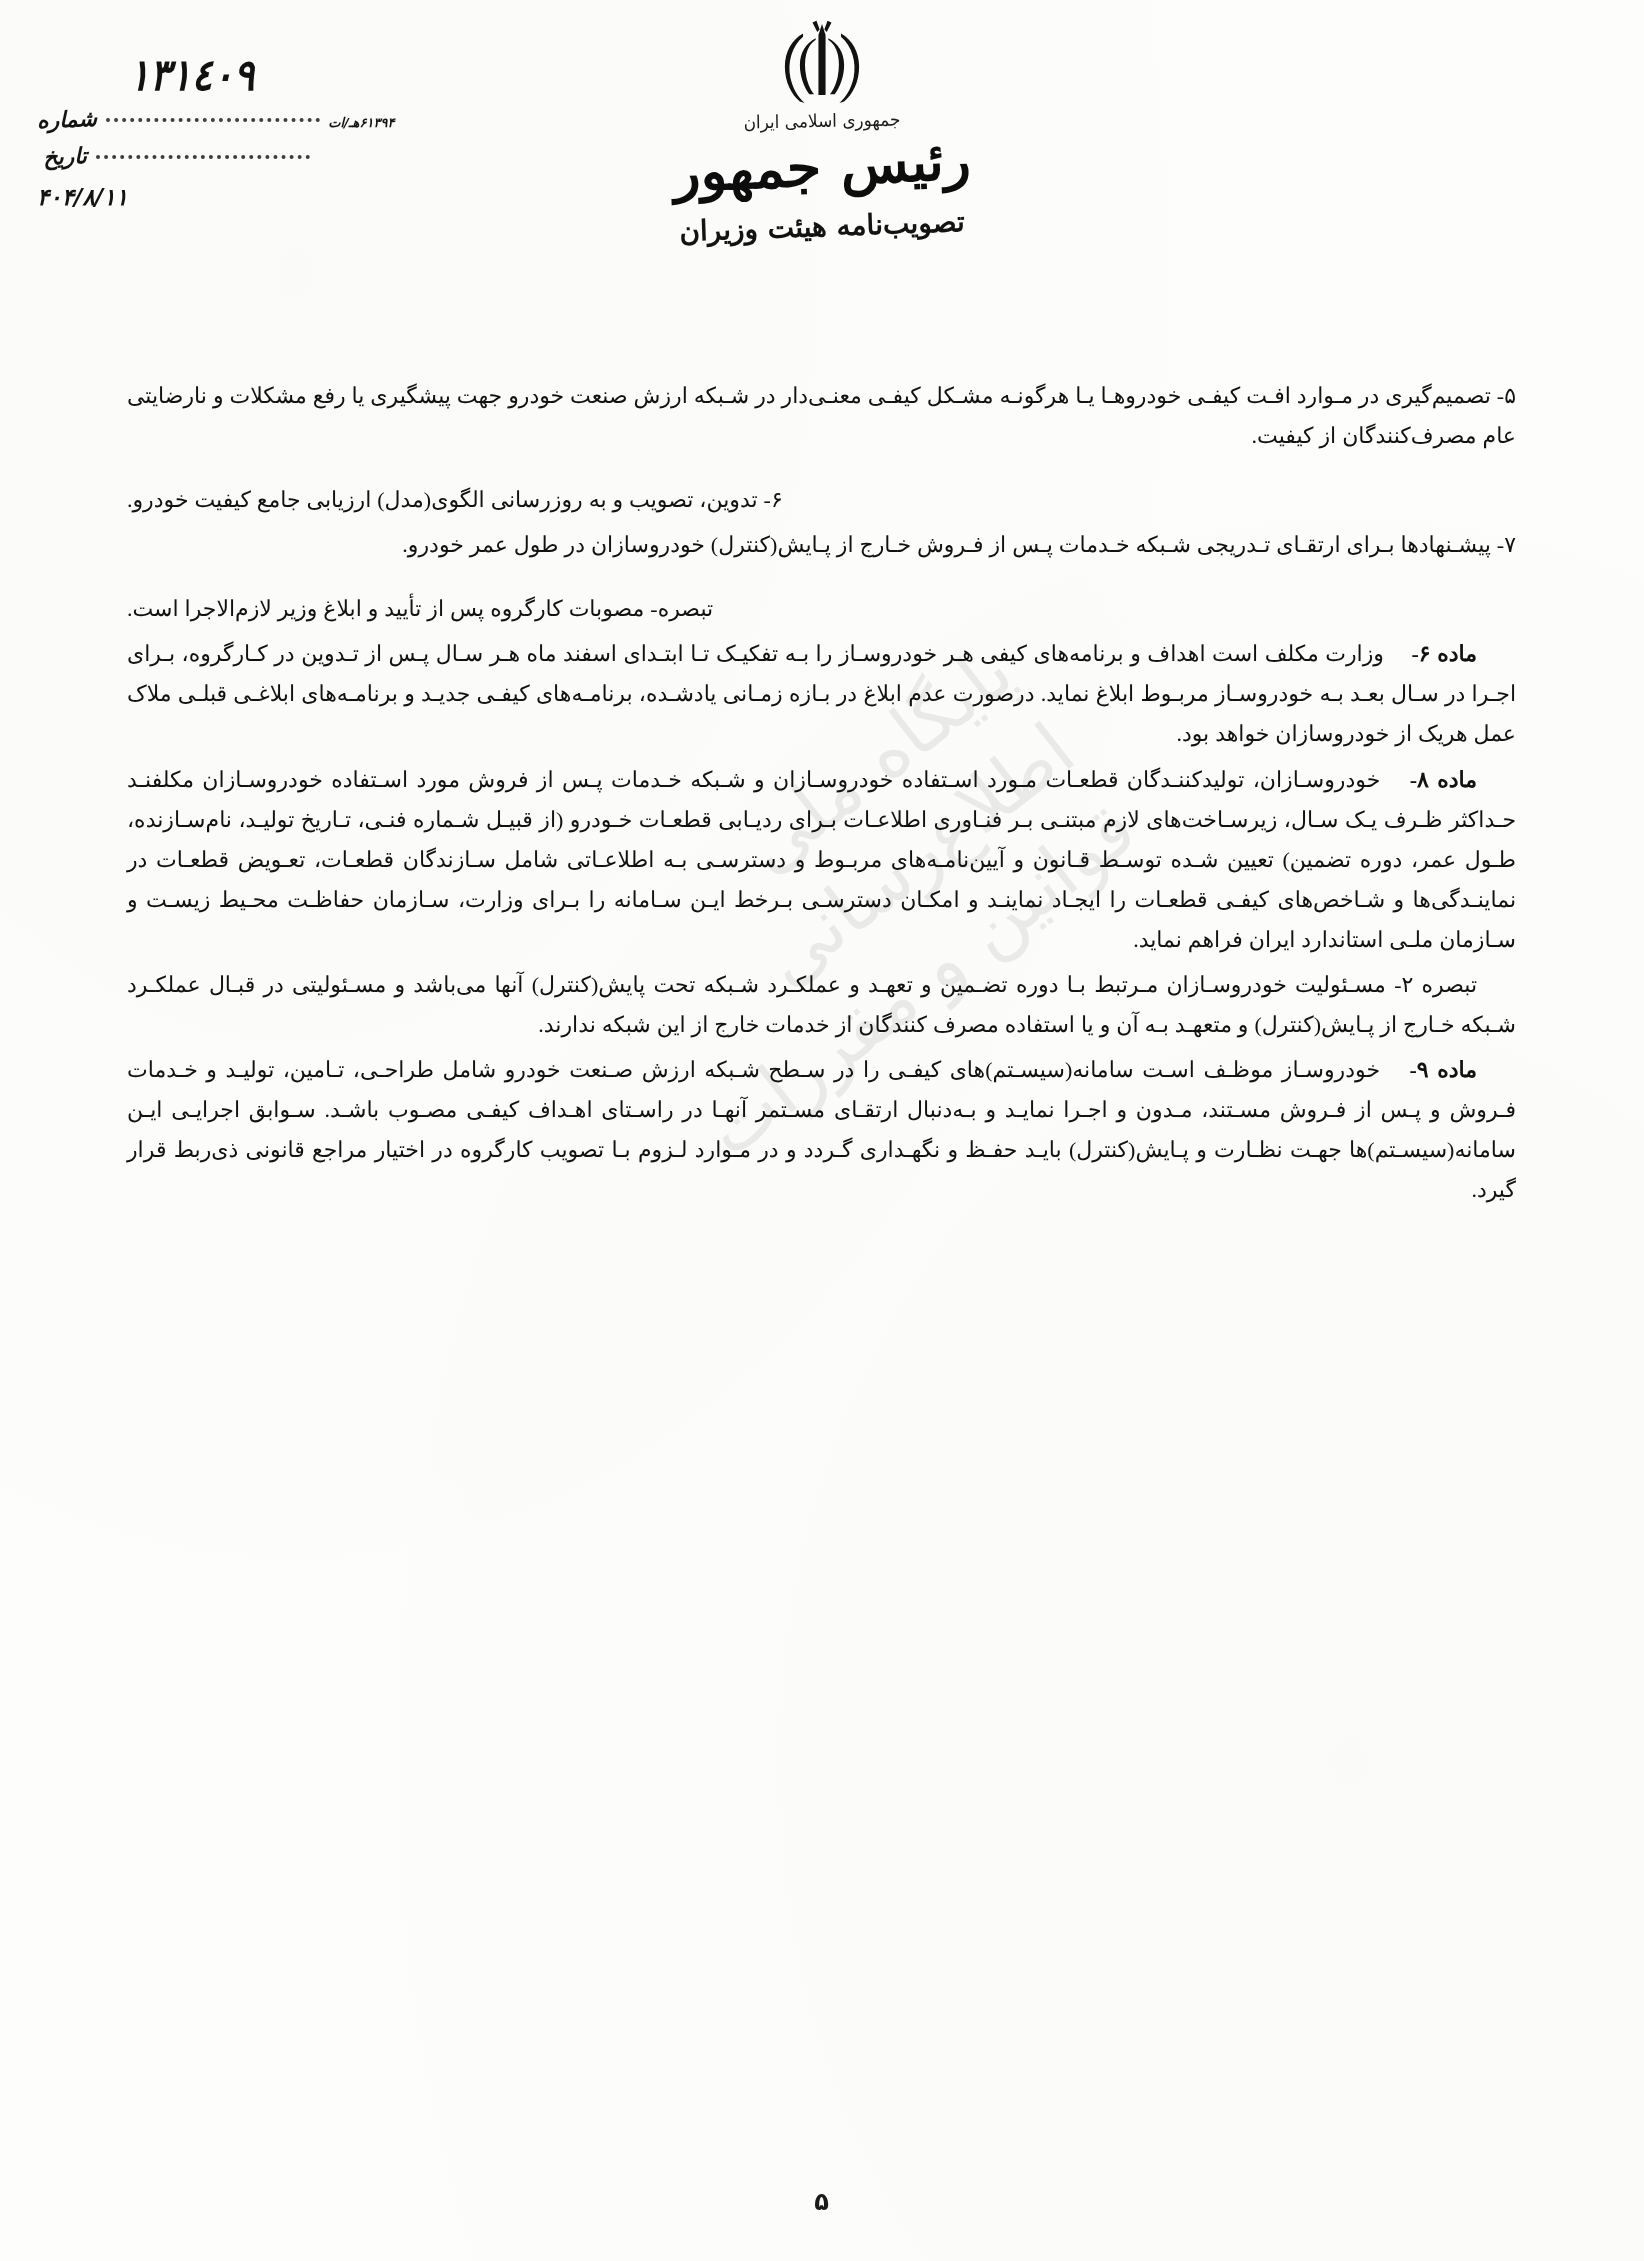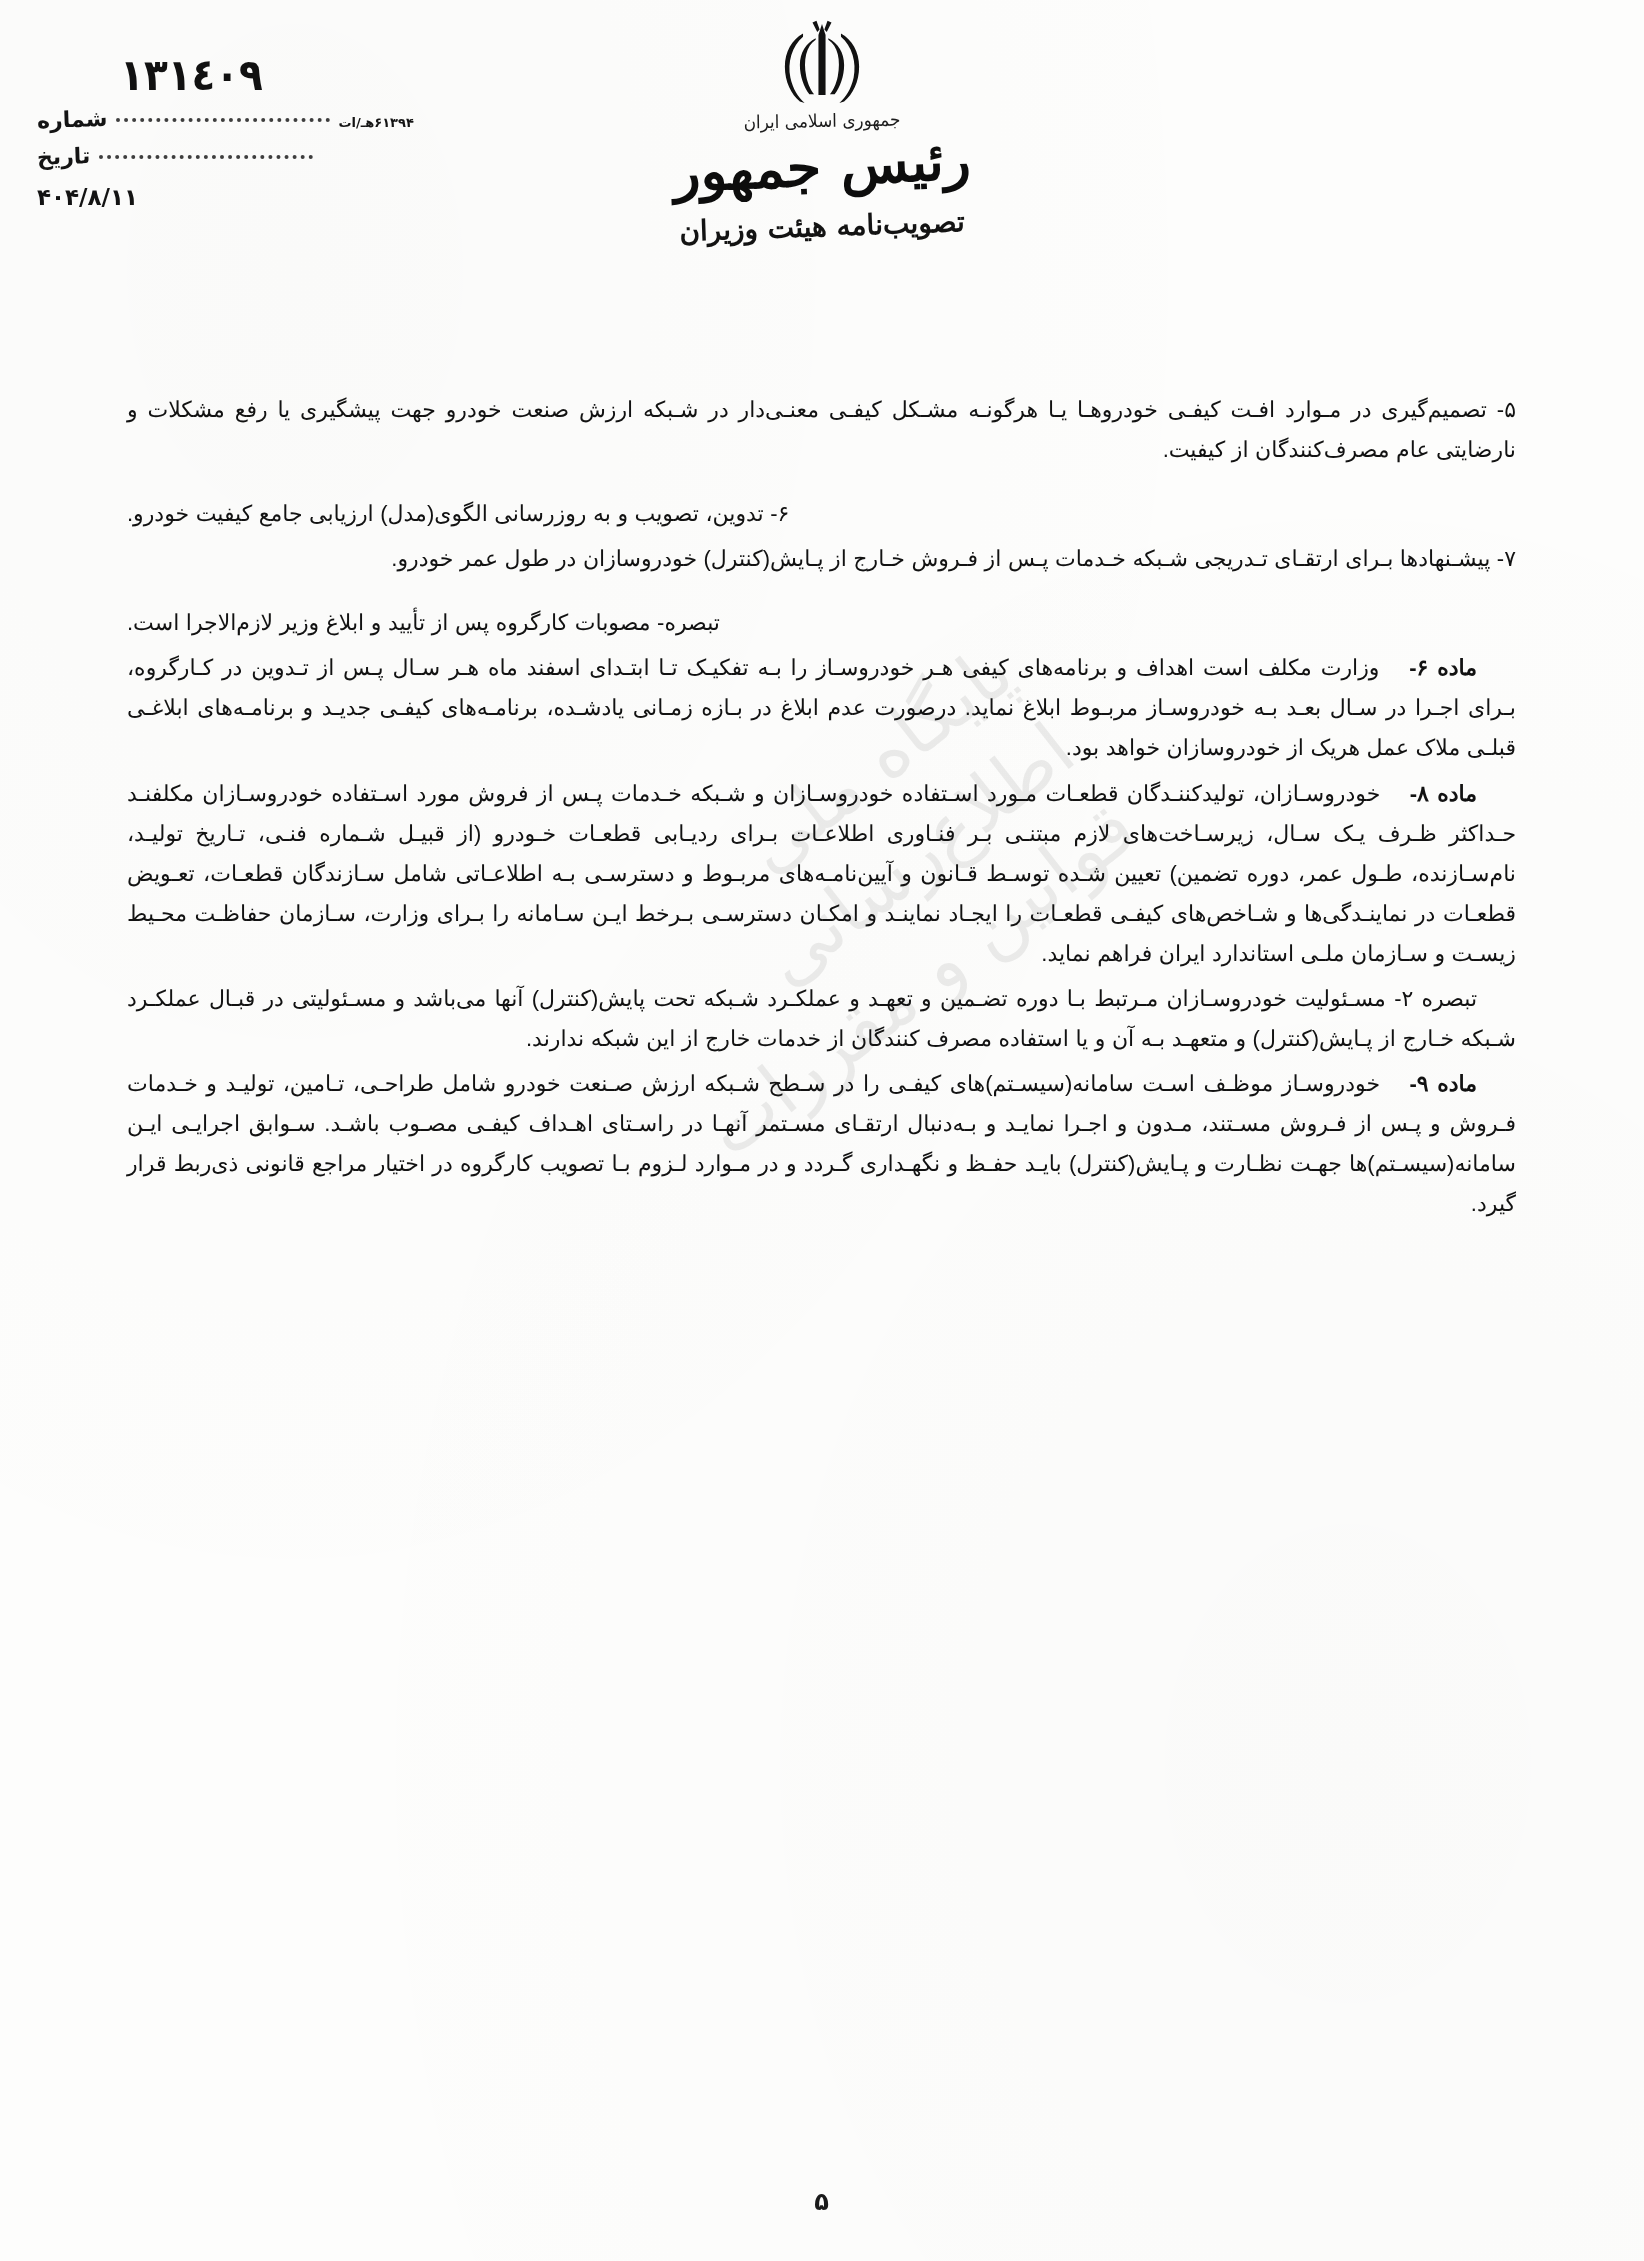--- a/index.html
+++ b/index.html
@@ -33,20 +33,21 @@
   }
 
   
   .reg-block {
     position: absolute;
     top: 50px;
     left: 38px;
     width: 403px;
     direction: rtl;
     color: #1a1a1a;
+    font-style: italic;
   }
   .reg-number {
     font-family: "DejaVu Sans", sans-serif;
     font-size: 39px;
     font-weight: 700;
     letter-spacing: 3.4px;
     text-align: center;
     margin: 0 0 5.1px 0;
     padding-right: 94px;
     color: #111;
@@ -134,28 +135,28 @@
     font-weight: 600;
     color: #131313;
     font-family: "DejaVu Serif", serif;
     transform: rotate(-2deg);
     letter-spacing: -0.9px;
   }
 
   
   .body-area {
     position: absolute;
-    top: 390px;
+    top: 376px;
     right: 128px;
     left: 128px;
     direction: rtl;
     text-align: justify;
     text-align-last: right;
     color: #121212;
-    font-family: Liberation Sans, sans-serif;
+    font-family: Liberation Serif, serif;
     font-size: 22px;
     line-height: 1.82;
   }
 
   .para {
     margin: 0 0 5.1px 0;
     text-align: justify;
     text-justify: inter-word;
     word-spacing: 0.02em;
   }

